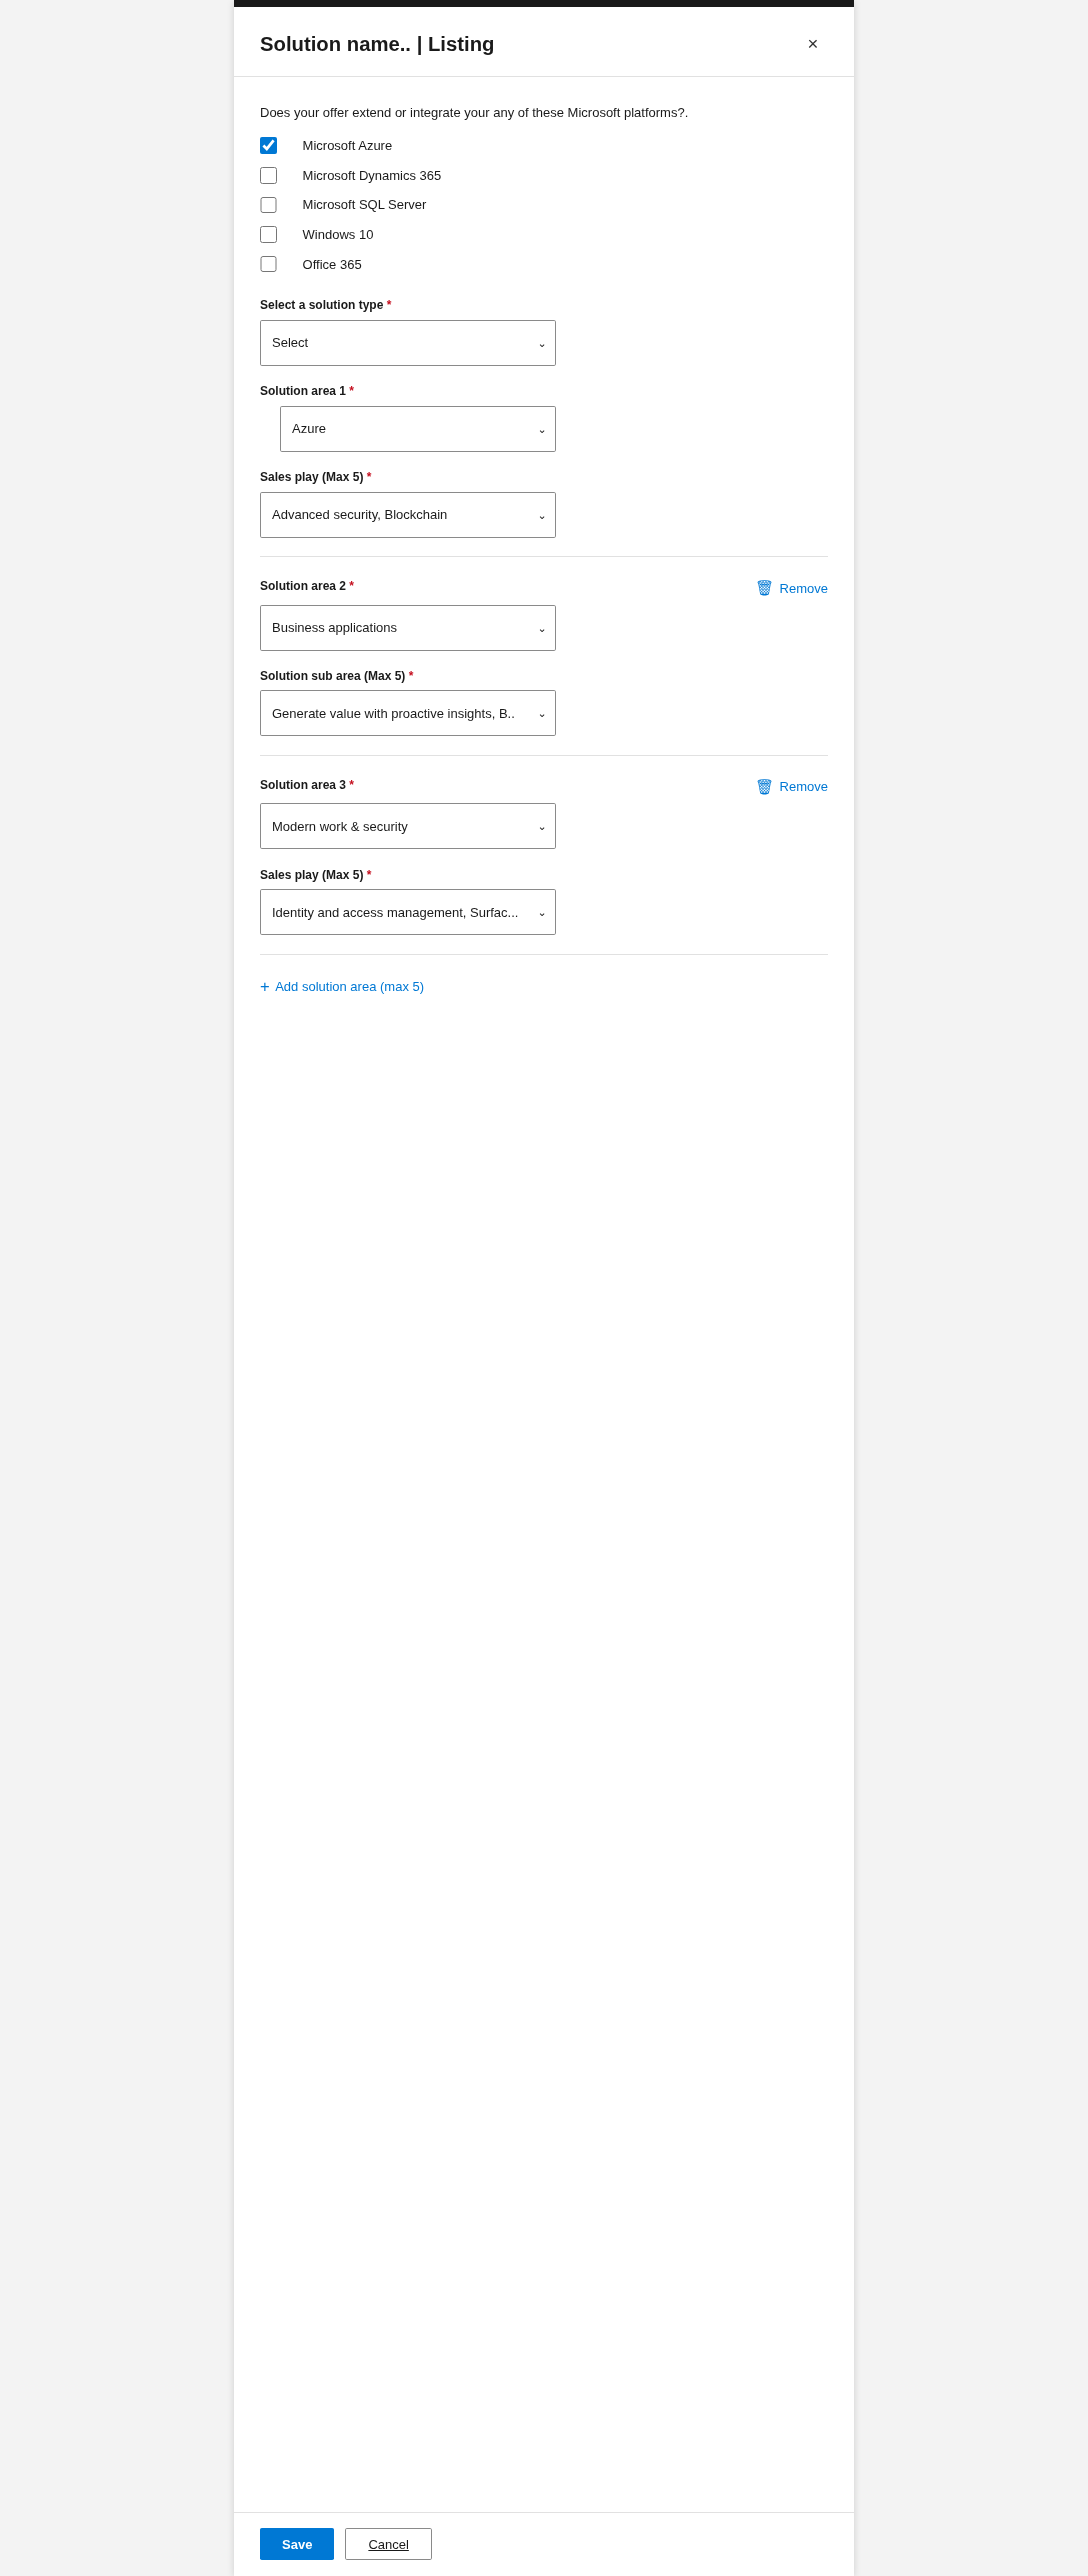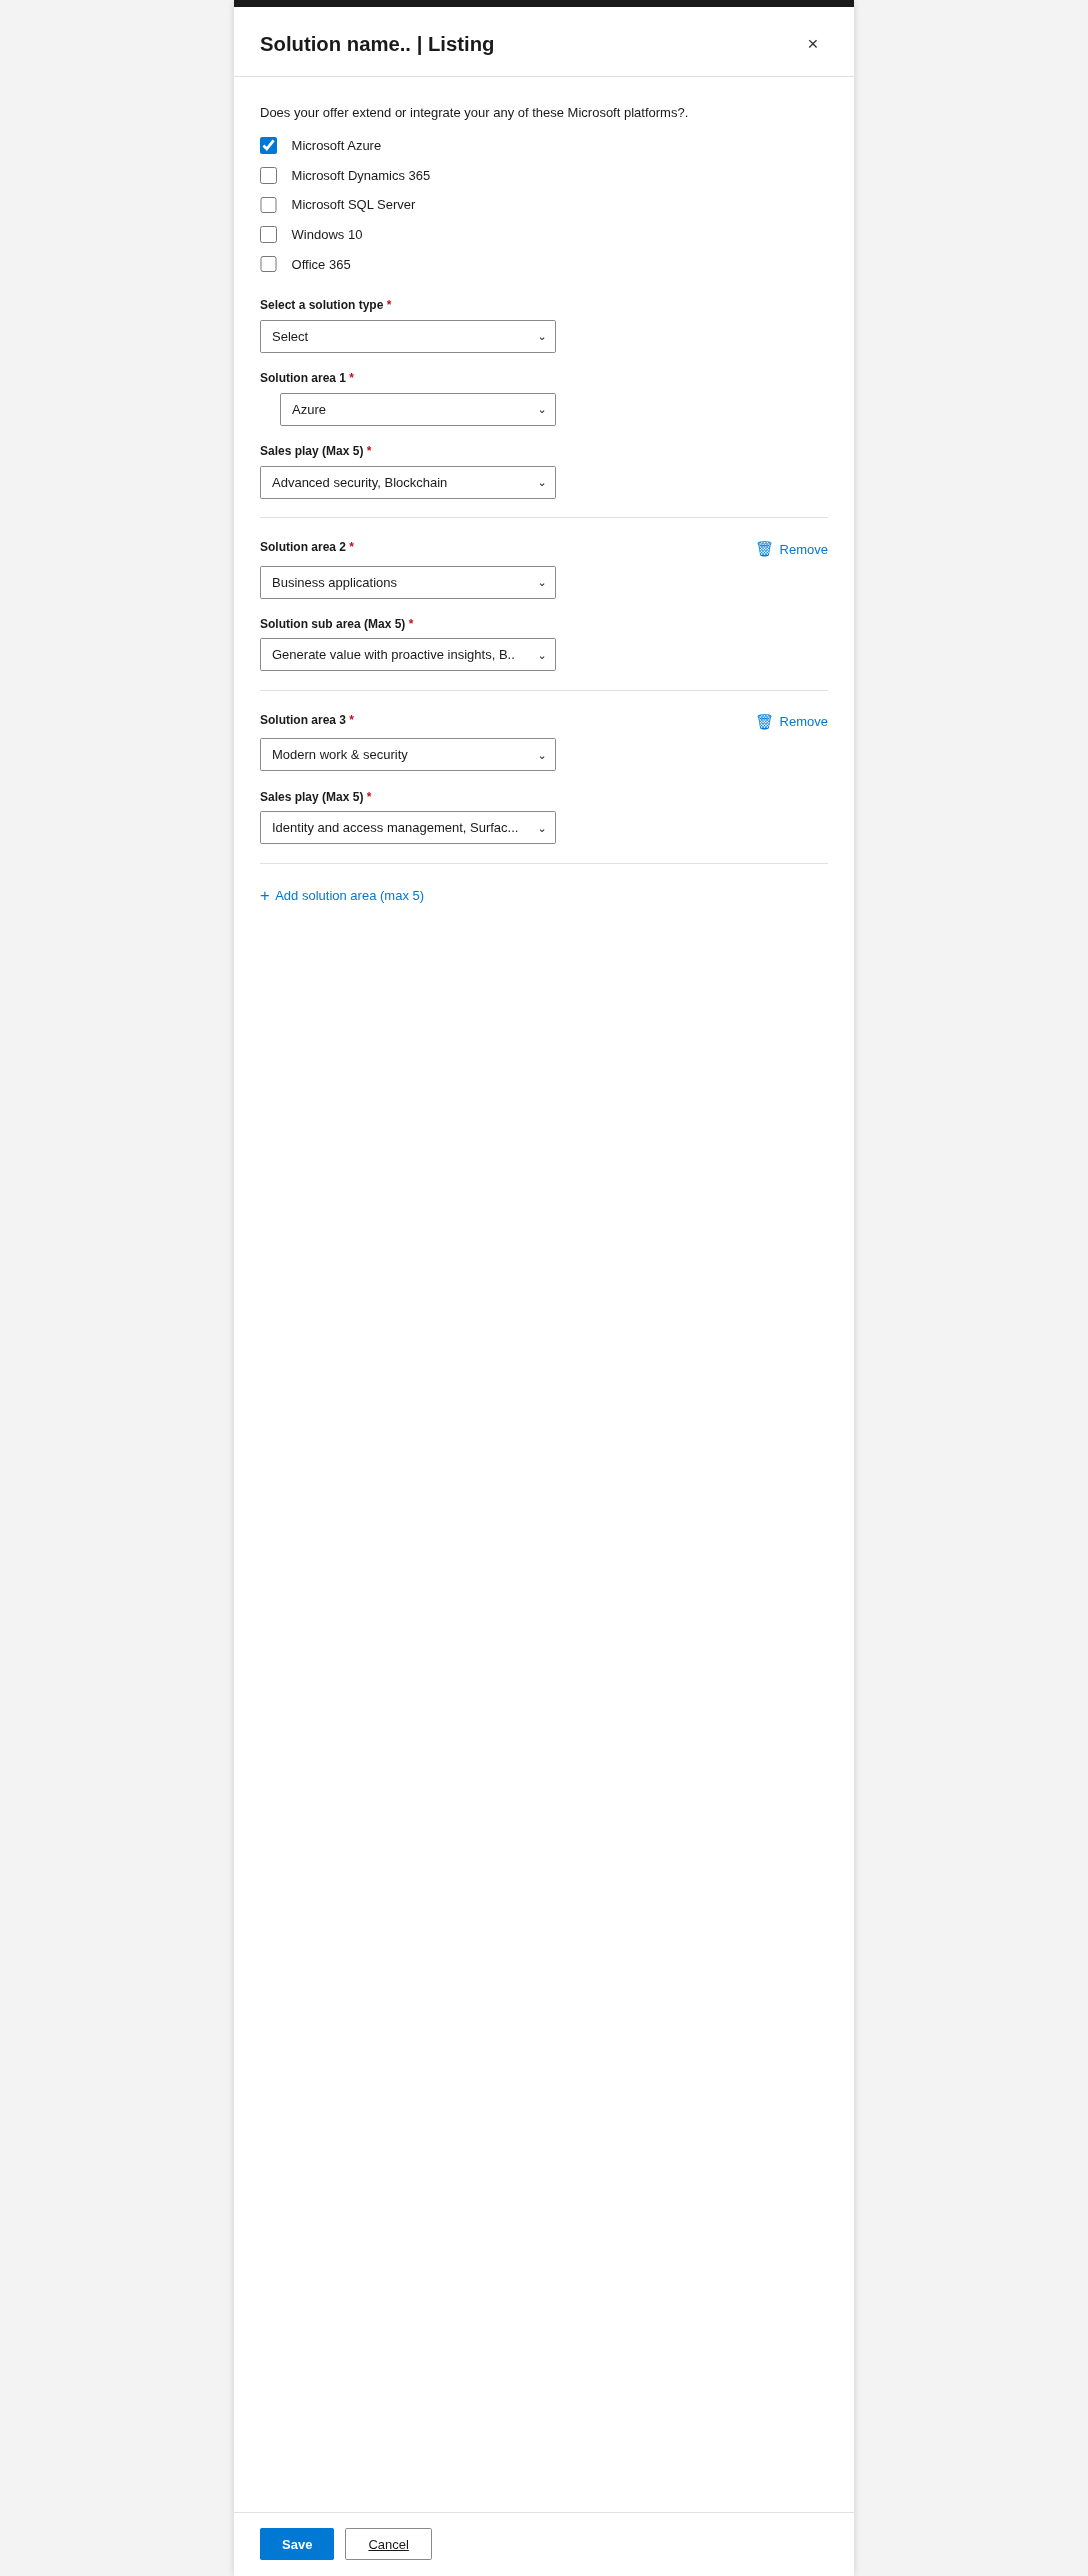--- a/index.html
+++ b/index.html
@@ -69,21 +69,21 @@
     .checkbox-group {
       display: flex;
       flex-direction: column;
       gap: 13px;
       margin-bottom: 26px;
     }
 
     .checkbox-item {
       display: flex;
       align-items: center;
-      gap: 15px;
+      gap: 26px;
       cursor: pointer;
     }
 
     .checkbox-item input[type="checkbox"] {
       width: 16.6px;
       height: 16.6px;
       cursor: pointer;
       accent-color: #0078d4;
       flex-shrink: 0;
     }
@@ -115,21 +115,21 @@
       width: 100%;
       padding: 7.4px 33px 7.4px 11px;
       border: 0.9px solid #8a8a8a;
       background: #ffffff;
       font-size: 13px;
       color: #1a1a1a;
       appearance: none;
       -webkit-appearance: none;
       cursor: pointer;
       border-radius: 1.8px;
-      height: 33px;
+      height: 46px;
     }
 
     .select-arrow {
       position: absolute;
       right: 9.2px;
       top: 50%;
       transform: translateY(-50%);
       pointer-events: none;
       color: #1a1a1a;
       font-size: 11px;

